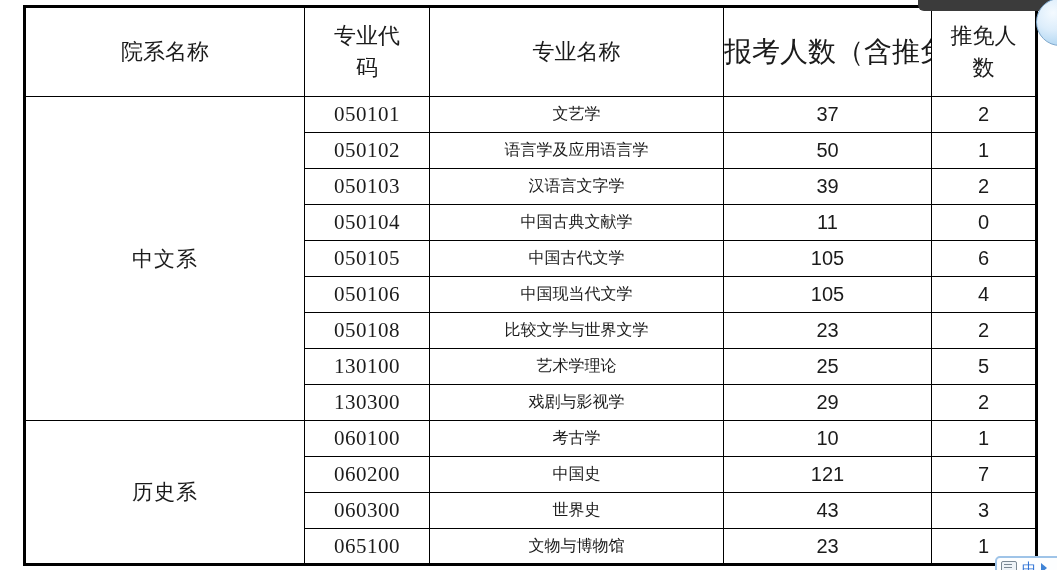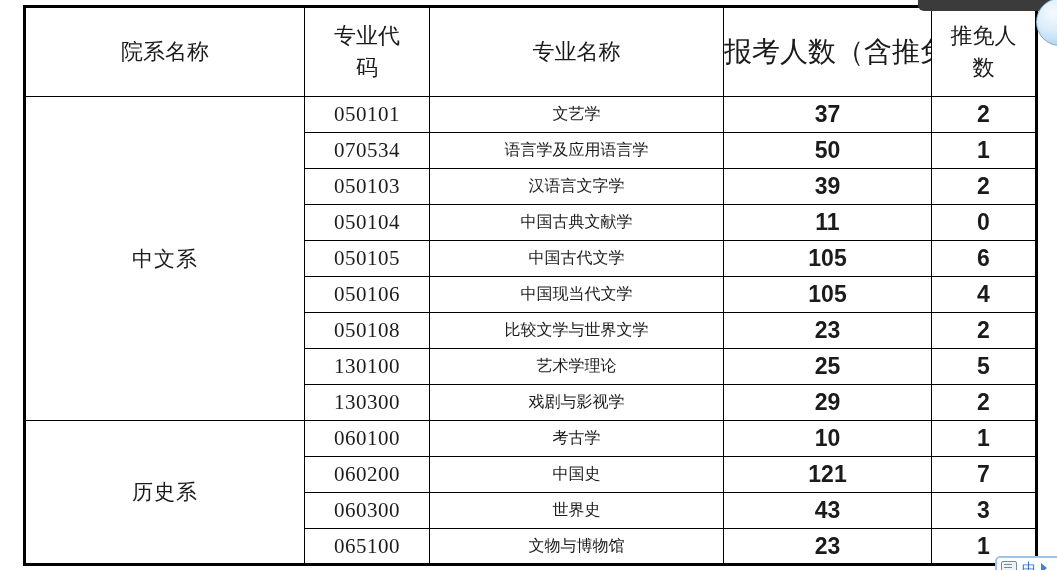--- a/index.html
+++ b/index.html
@@ -71,23 +71,22 @@
     font-size: 21px;
     font-family: "Liberation Serif", serif;
     letter-spacing: 0.5px;
     margin-top: 47px;
   }
   td.major-cell {
     font-size: 16px;
     font-family: "Liberation Serif", serif;
   }
   td.num-cell {
-    font-size: 23px;
+    font-size: 20px;
     font-family: "Liberation Sans", sans-serif;
-    font-weight: bold;
   }
 
   
   .top-bar-fragment {
     position: absolute;
     left: 918px;
     top: 0;
     width: 139px;
     height: 11px;
     border-bottom-left-radius: 6px;
@@ -177,21 +176,21 @@
       </thead>
       <tbody>
           <tr class="body-row">
             <td rowspan="9" class="dept-cell">中文系</td>
             <td class="code-cell">050101</td>
             <td class="major-cell">文艺学</td>
             <td class="num-cell">37</td>
             <td class="num-cell">2</td>
           </tr>
           <tr class="body-row">
-            <td class="code-cell">070534</td>
+            <td class="code-cell">050102</td>
             <td class="major-cell">语言学及应用语言学</td>
             <td class="num-cell">50</td>
             <td class="num-cell">1</td>
           </tr>
           <tr class="body-row">
             <td class="code-cell">050103</td>
             <td class="major-cell">汉语言文字学</td>
             <td class="num-cell">39</td>
             <td class="num-cell">2</td>
           </tr>

